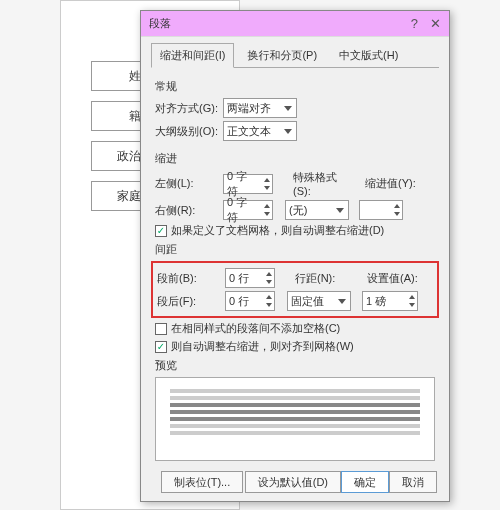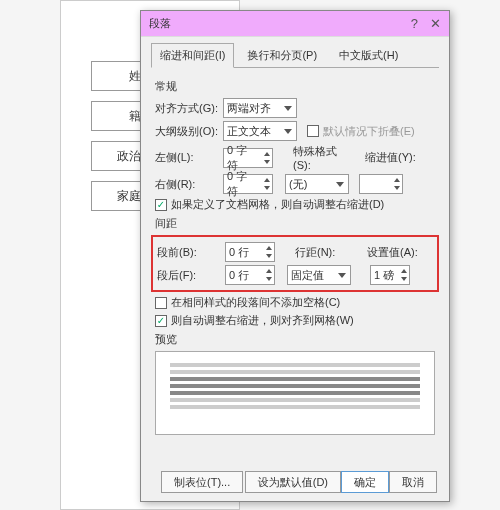--- a/index.html
+++ b/index.html
@@ -64,26 +64,23 @@
 
   <div class="body">
     <div class="section-label">常规</div>
     <div class="row">
       <span class="lbl">对齐方式(G):</span>
       <span class="select" style="width:74px">两端对齐</span>
     </div>
     <div class="row">
       <span class="lbl">大纲级别(O):</span>
       <span class="select" style="width:74px">正文文本</span>
-      <span class="chk" style="margin-left:6px">
-        <span class="chk-box"></span>
-        <span style="color:#999">默认情况下折叠(E)</span>
-      </span>
     </div>
 
+    <div class="section-label" style="margin-top:10px">缩进</div>
     <div class="row">
       <span class="lbl">左侧(L):</span>
       <span class="input spin">0 字符</span>
       <span class="lbl2" style="margin-left:16px">特殊格式(S):</span>
       <span class="lbl2" style="margin-left:12px">缩进值(Y):</span>
     </div>
     <div class="row">
       <span class="lbl">右侧(R):</span>
       <span class="input spin">0 字符</span>
       <span class="select" style="width:64px;margin-left:8px">(无)</span>
@@ -102,21 +99,21 @@
       <div class="row">
         <span class="lbl">段前(B):</span>
         <span class="input spin">0 行</span>
         <span class="lbl2" style="margin-left:16px">行距(N):</span>
         <span class="lbl2" style="margin-left:12px">设置值(A):</span>
       </div>
       <div class="row">
         <span class="lbl">段后(F):</span>
         <span class="input spin">0 行</span>
         <span class="select" style="width:64px;margin-left:8px">固定值</span>
-        <span class="input spin" style="width:40px;margin-left:15px">1 磅</span>
+        <span class="input spin" style="width:56px;margin-left:7px">1 磅</span>
       </div>
     </div>
 
     <div class="row">
         <span class="chk">
           <span class="chk-box"></span>
           <span>在相同样式的段落间不添加空格(C)</span>
         </span>
       </div>
     <div class="row">

